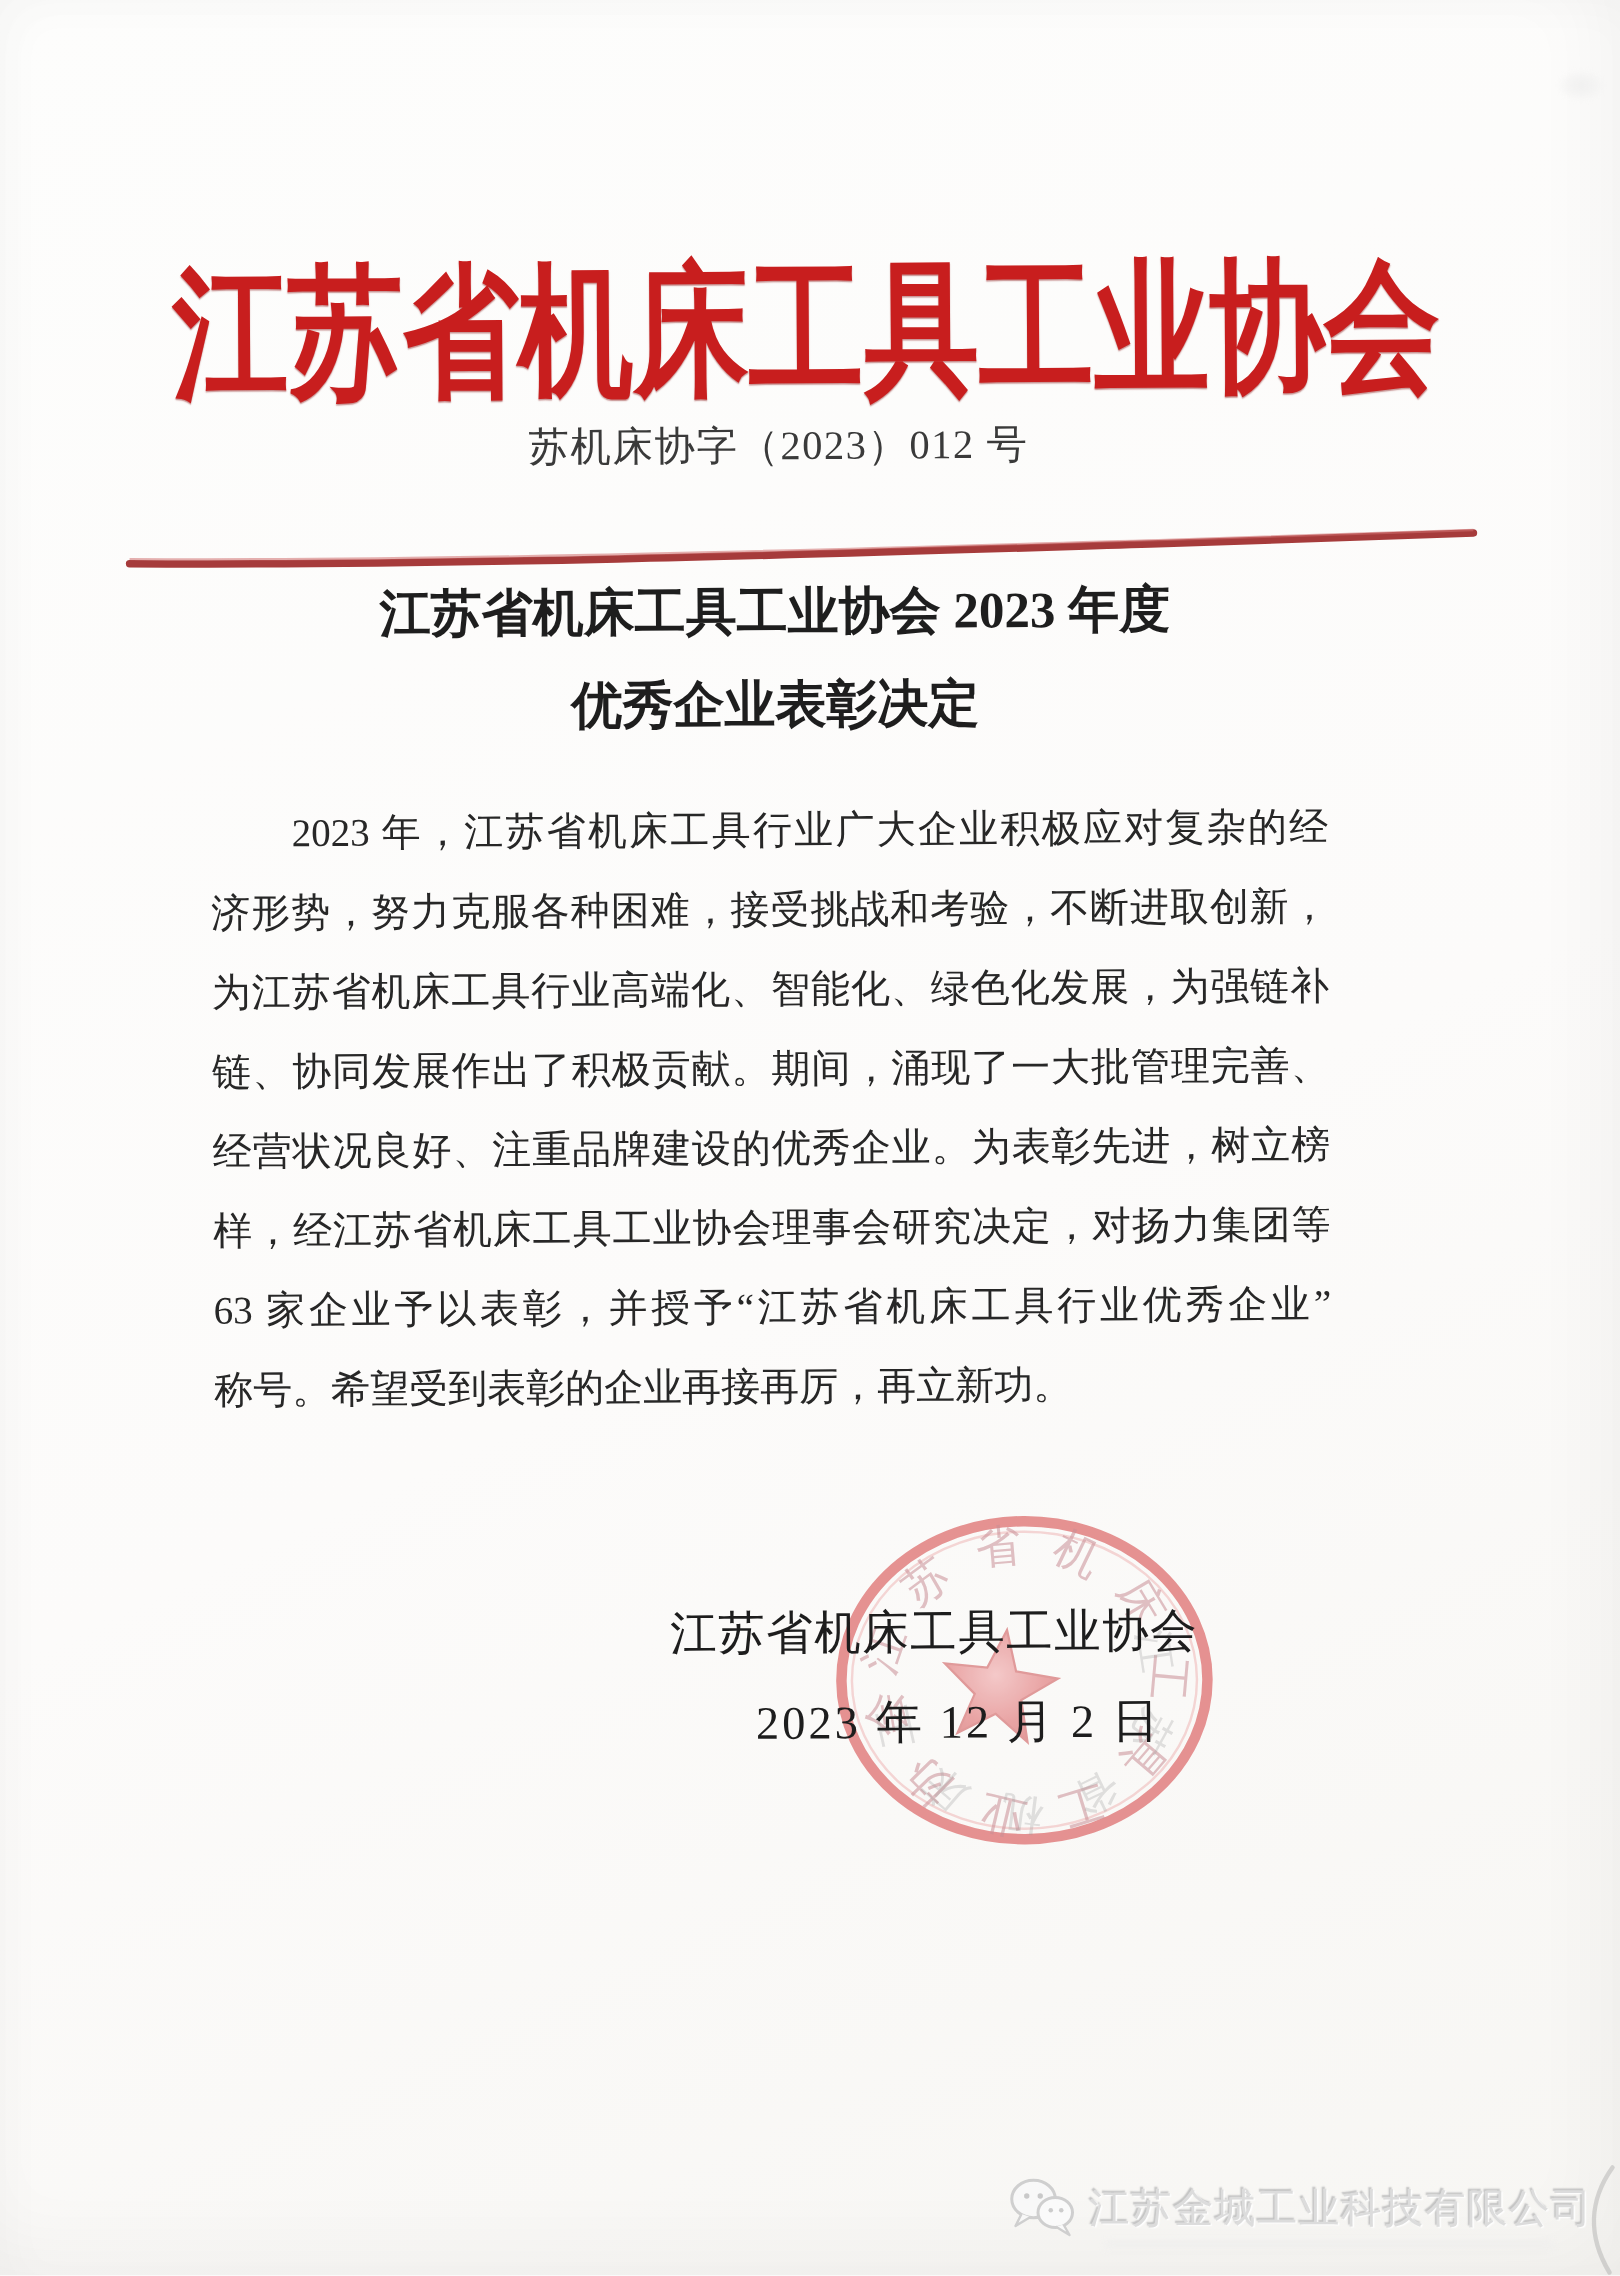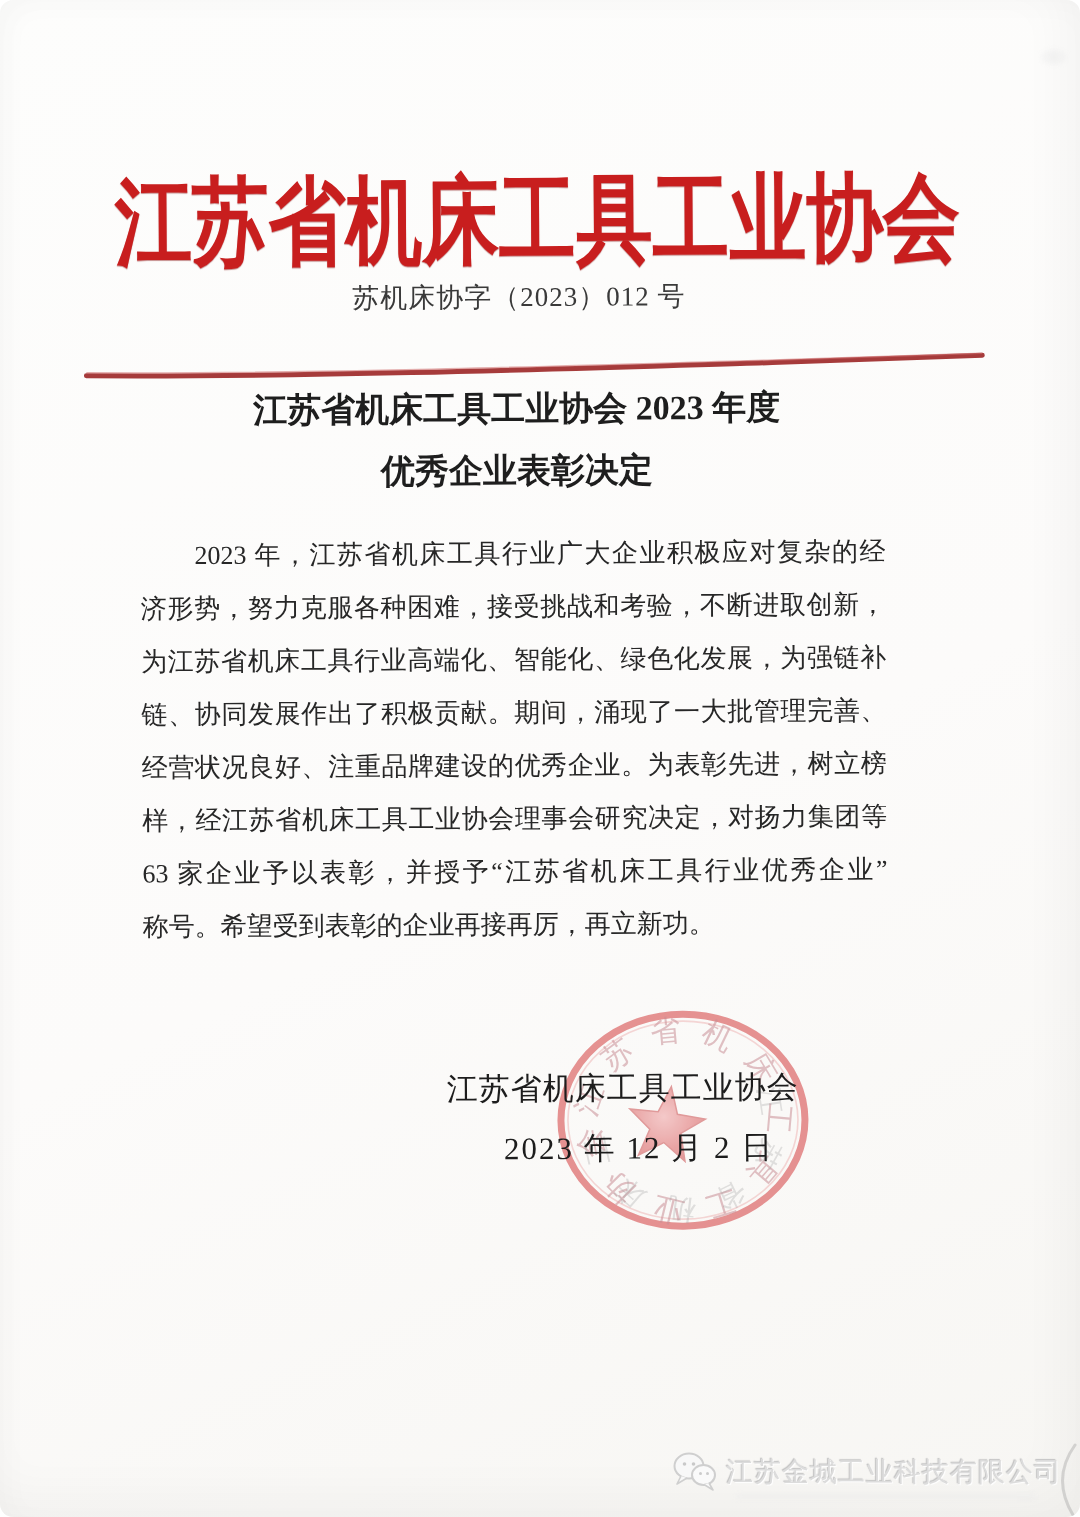--- a/index.html
+++ b/index.html
@@ -4,21 +4,20 @@
 <style>
   html,body{margin:0;padding:0;background:#ffffff;}
   .photo{
     position:relative;
     width:1080px;height:1517px;
     overflow:hidden;
     background:linear-gradient(155deg,#fdfdfc 0%,#fcfbfa 55%,#f7f6f3 100%);
     box-shadow:inset -16px -20px 50px rgba(0,0,0,0.035), inset 8px 6px 30px rgba(0,0,0,0.018);
     font-family:"Liberation Serif","DejaVu Serif",serif;
     color:#272727;
-    border-radius:13px;
   }
   .tilt{position:absolute;inset:0;transform:rotate(-0.35deg);transform-origin:50% 42%;}
 
   .letterhead{
     position:absolute;top:156px;left:0;width:100%;
     text-align:center;line-height:130px;font-size:96px;font-weight:bold;
     color:#c81e1e;white-space:nowrap;
     text-shadow:0 1px 1px rgba(130,10,10,0.45);
   }
   .letterhead .squeeze{display:inline-block;transform:scaleX(0.80);transform-origin:50% 50%;}

